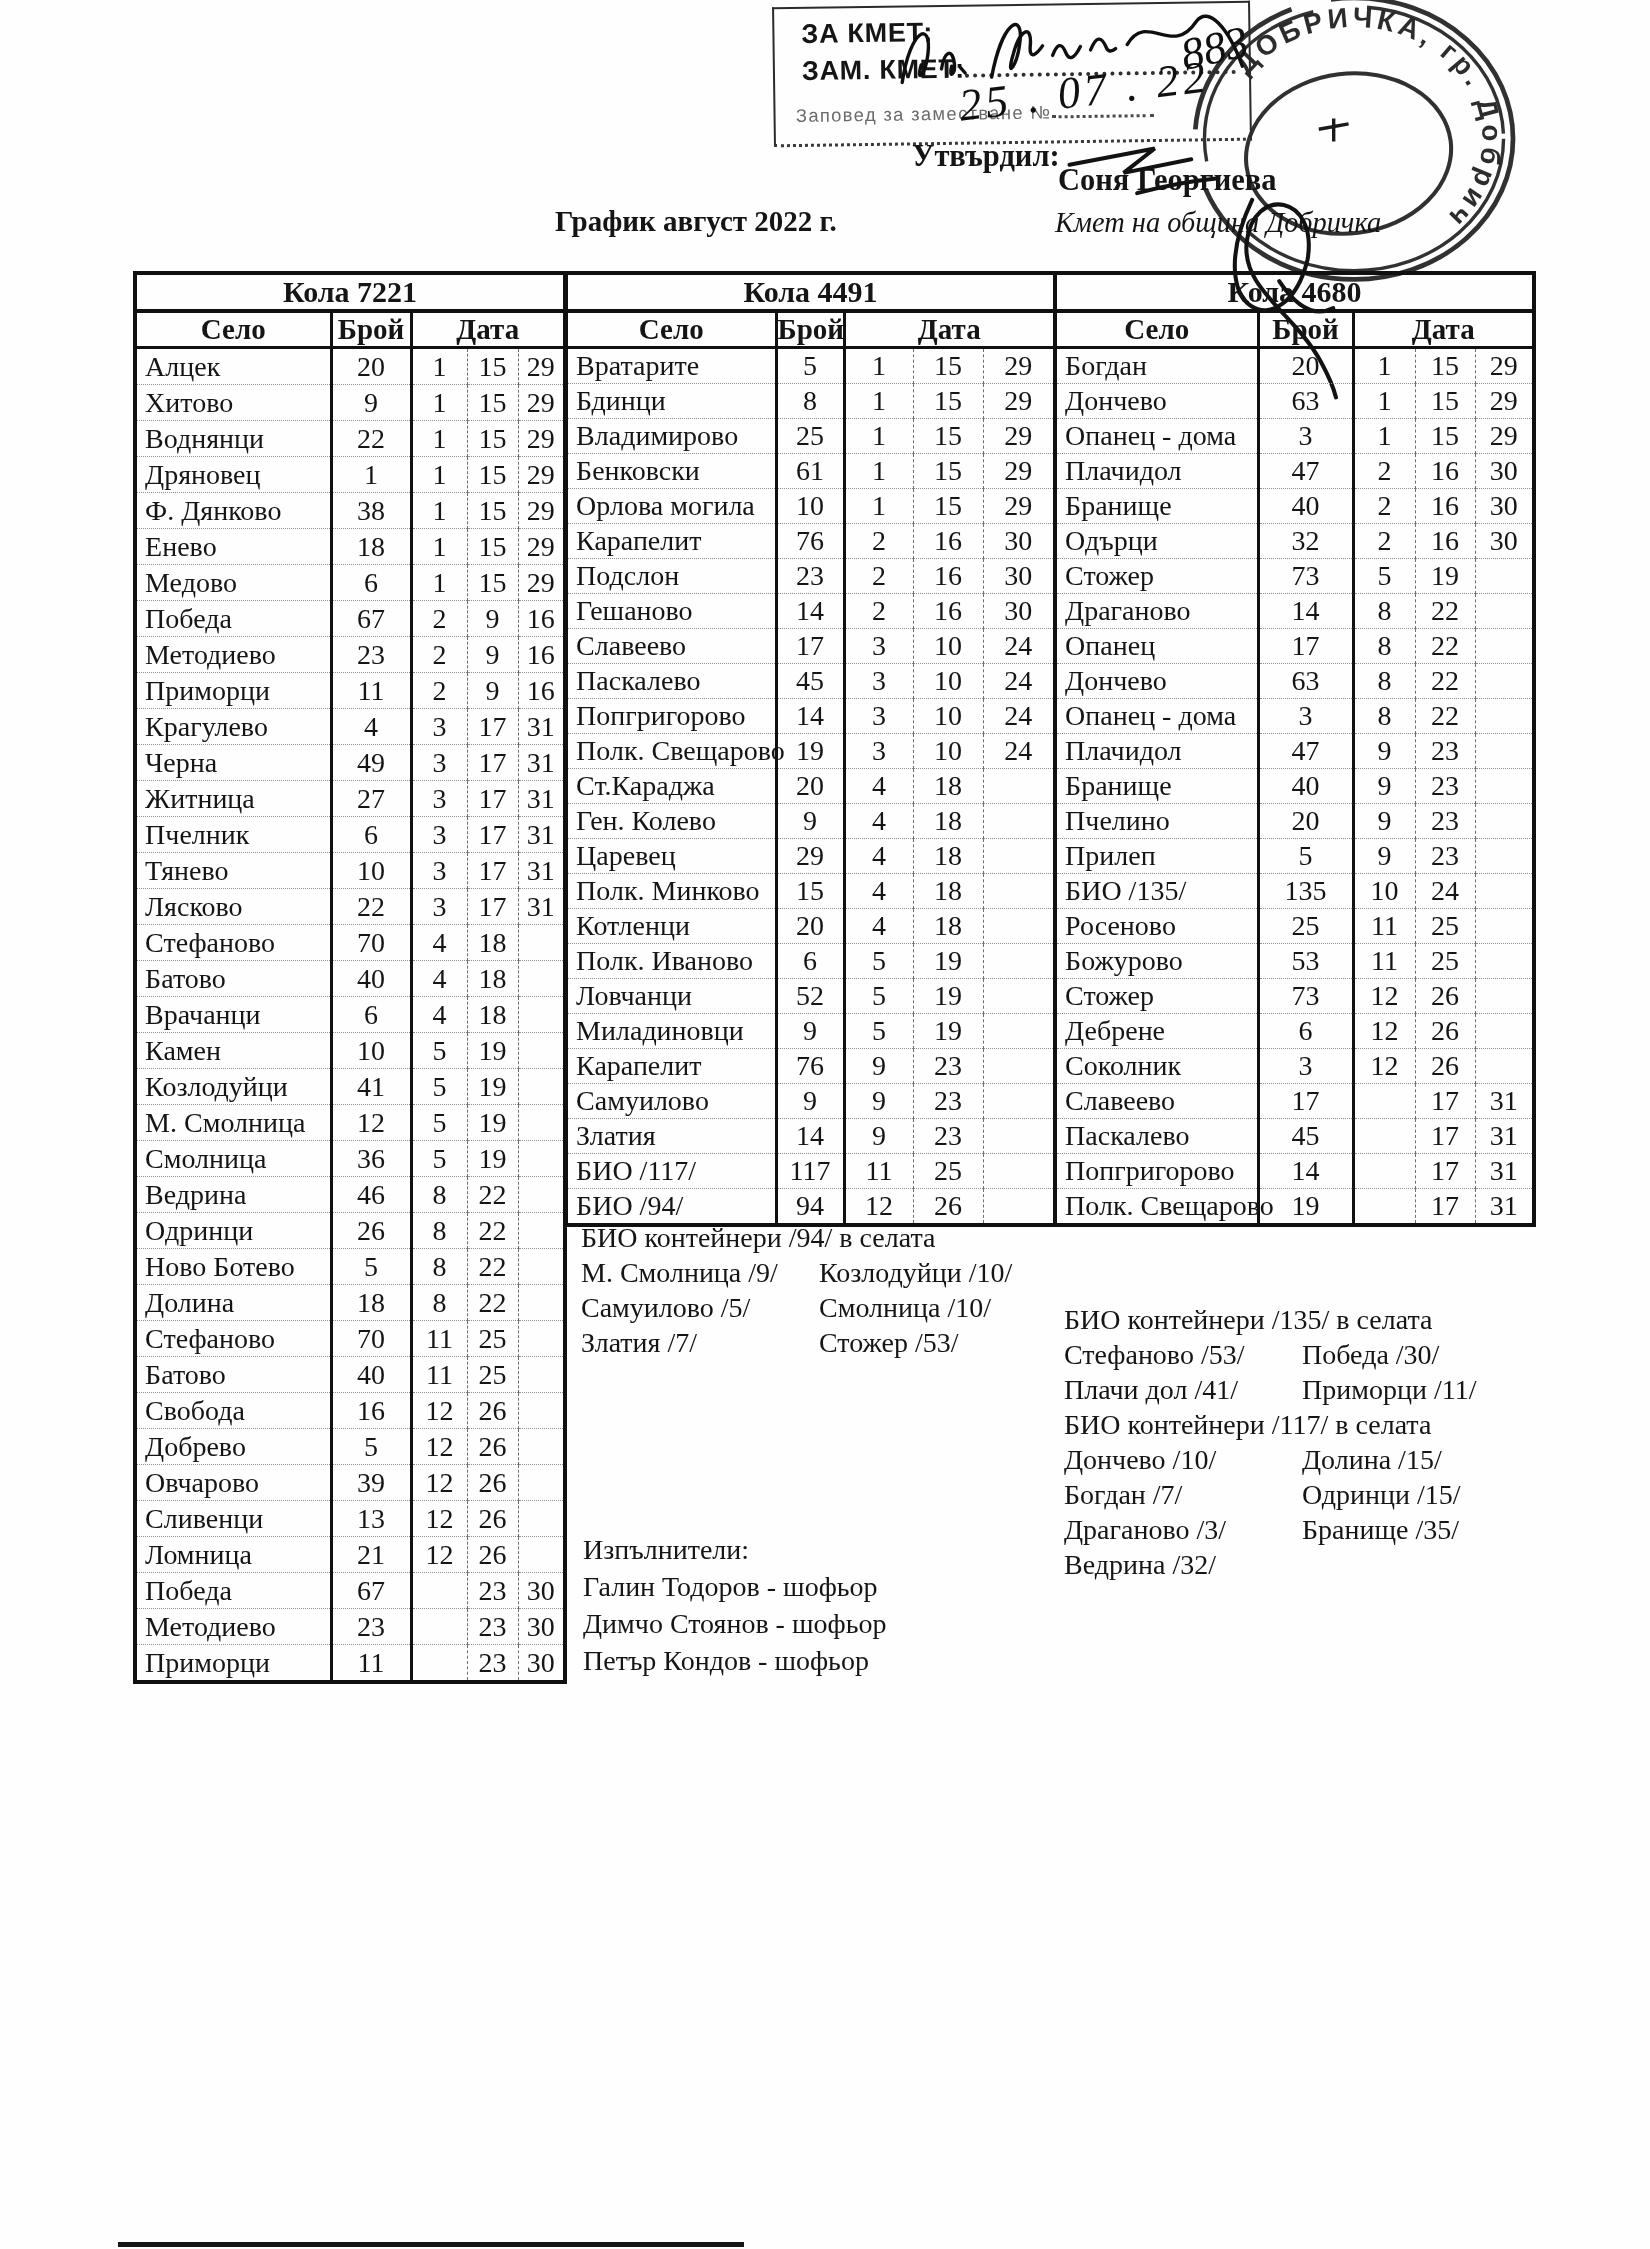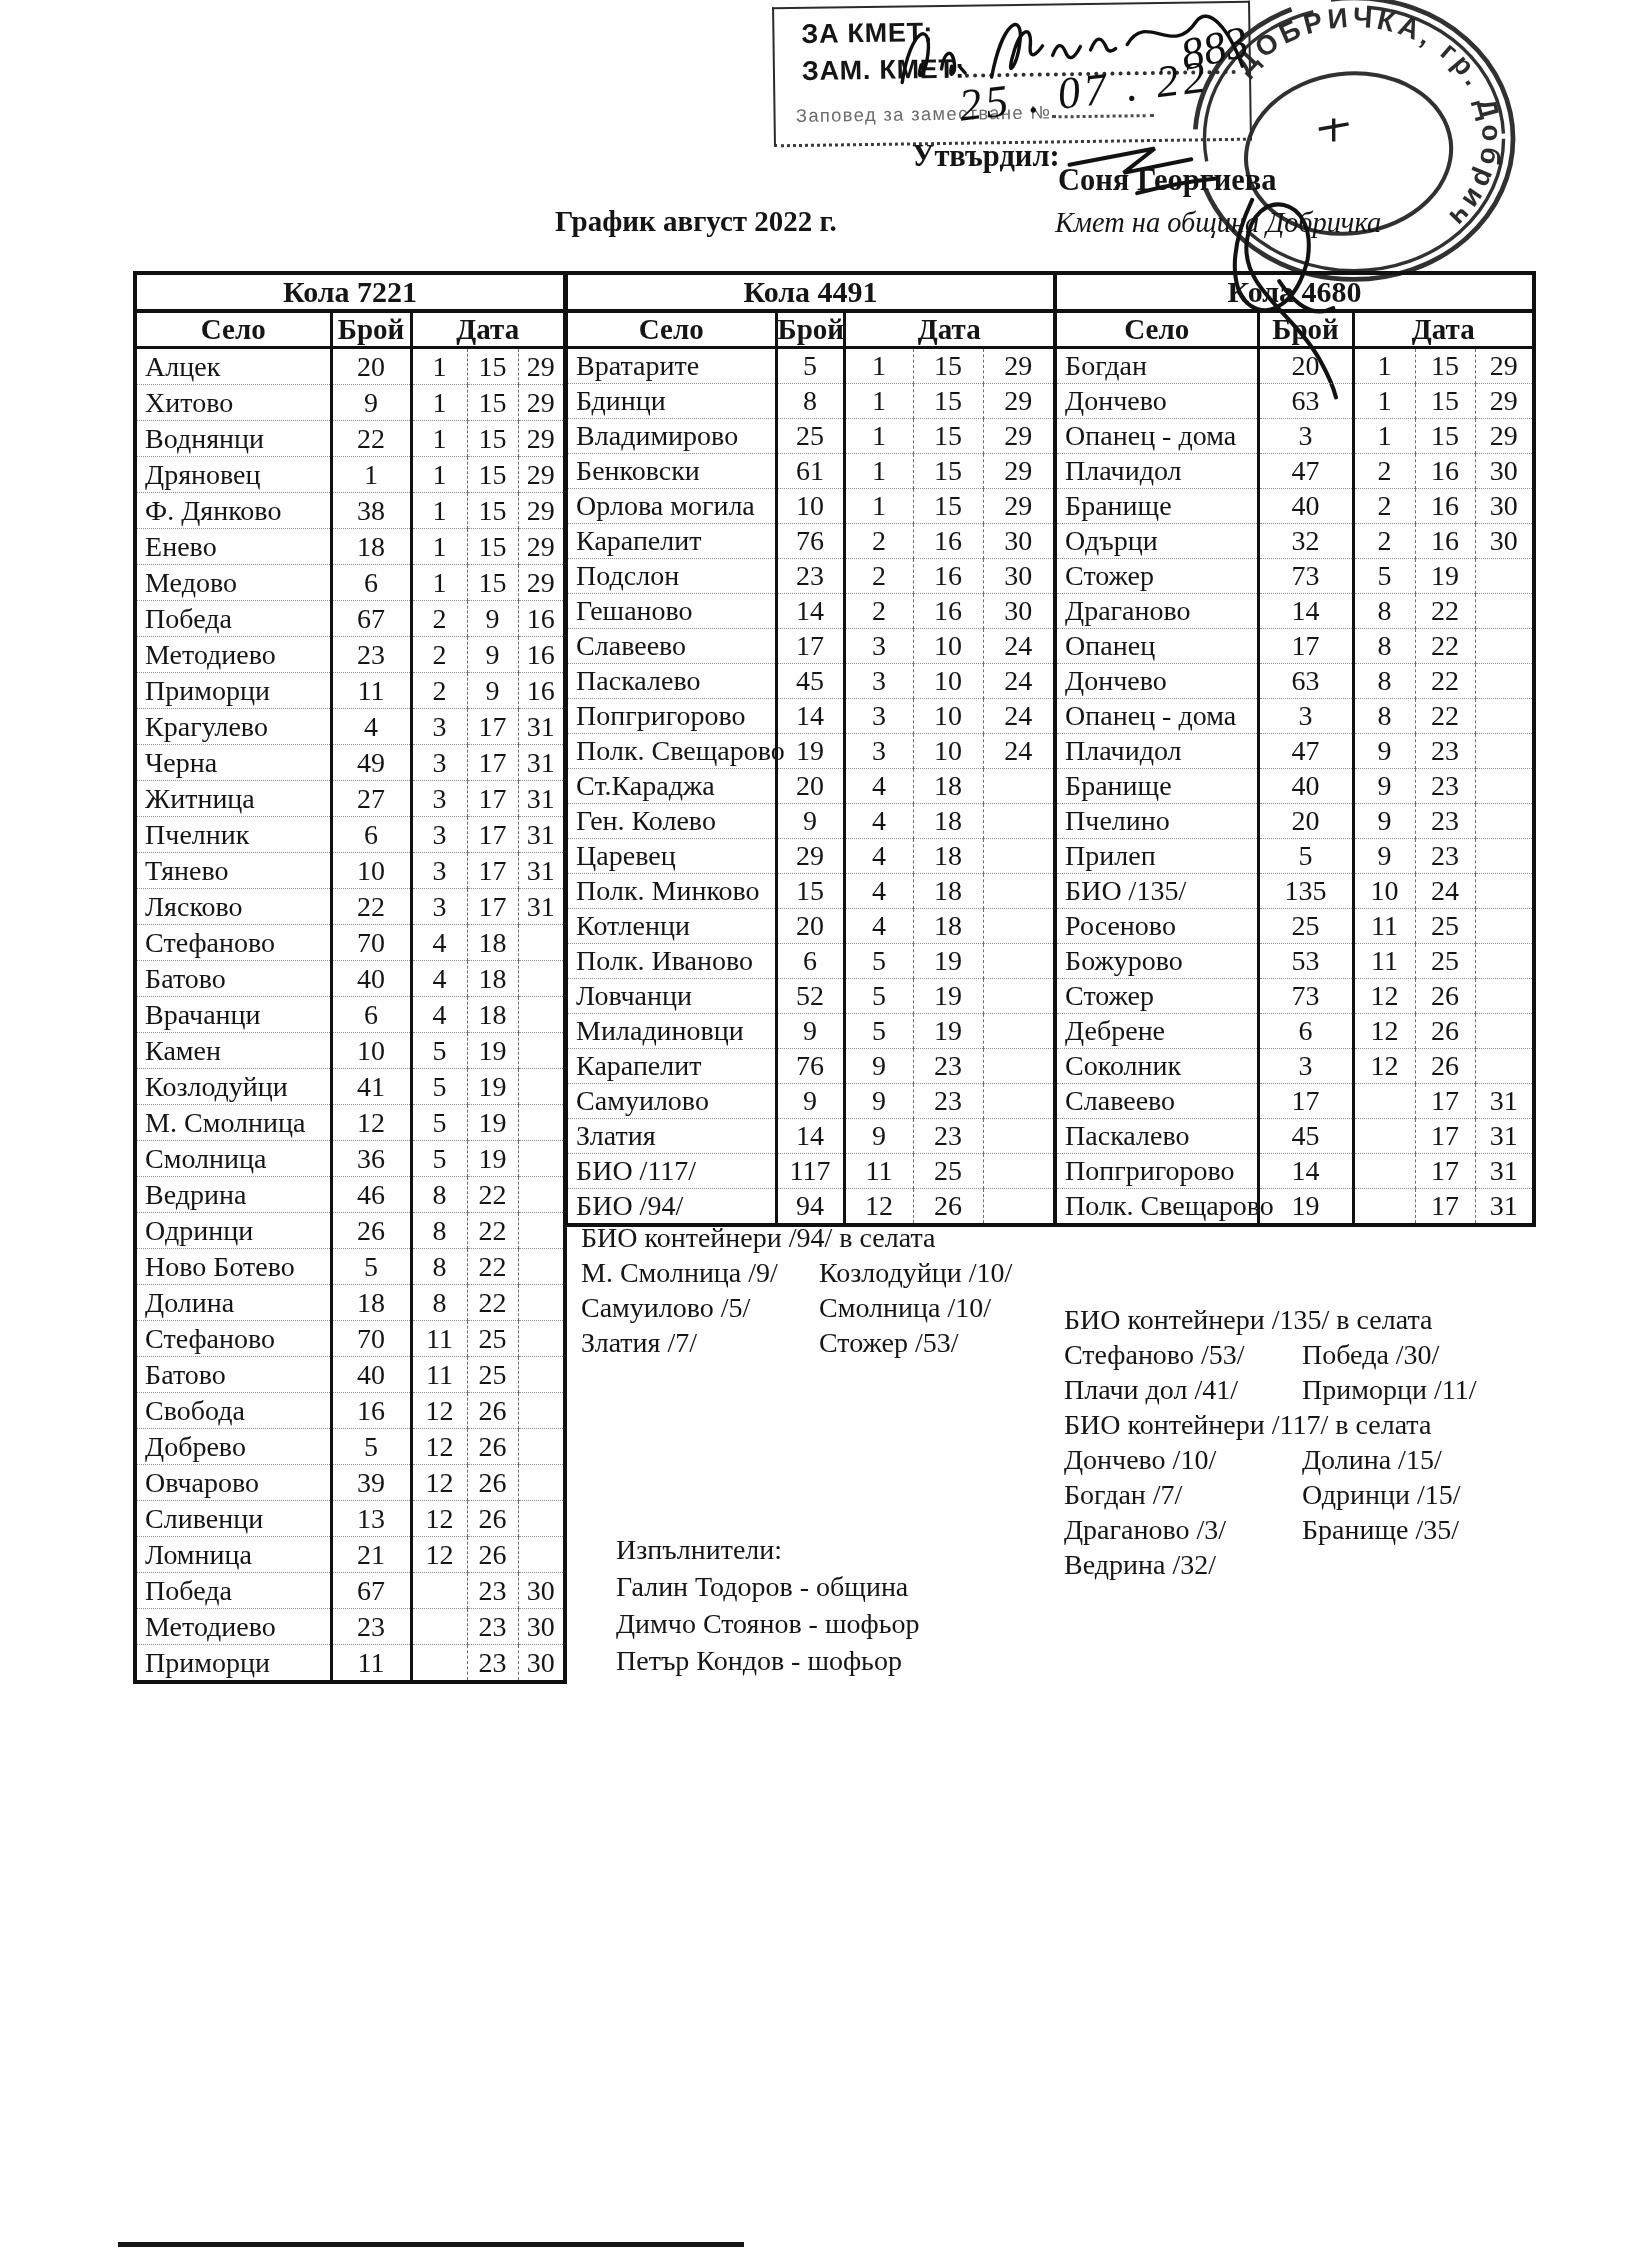--- a/index.html
+++ b/index.html
@@ -43,21 +43,21 @@
   .grid td.c{text-align:center;border-right:3.4px solid #101010;}
   .grid td.d1,.grid td.d2{border-right:1.4px dashed #6f6f6f;}
   .grid td.d1,.grid td.d2,.grid td.d3{text-align:center;}
   
   .note{position:absolute;font-size:28px;}
   .note-heading{height:35px;line-height:35px;white-space:nowrap;}
   .note-row{height:35px;line-height:35px;white-space:nowrap;}
   .note .col-a{display:inline-block;width:238px;}
   #notes-left{left:581px;top:1220px;width:474px;}
   #notes-right{left:1064px;top:1259px;width:528px;margin-top:43px;}
-  #executors{position:absolute;left:583px;top:1531px;font-size:28px;margin-left:33px;}
+  #executors{position:absolute;left:583px;top:1531px;font-size:28px;}
   #executors div{height:37px;line-height:37px;white-space:nowrap;}
   .scan-edge{position:absolute;left:118px;top:2242px;width:626px;height:4.7px;background:#161616;}
 </style>
 </head>
 <body>
 
 <div class="page">
 
   <svg class="round-stamp" width="406" height="359" viewBox="0 0 600 530">
     <g fill="none" stroke="#1b1b1b" opacity="0.9">
@@ -801,21 +801,21 @@
         <div class="note-row"><span class="col-a">Дончево /10/</span><span>Долина /15/</span></div>
         <div class="note-row"><span class="col-a">Богдан /7/</span><span>Одринци /15/</span></div>
         <div class="note-row"><span class="col-a">Драганово /3/</span><span>Бранище /35/</span></div>
         <div class="note-row"><span class="col-a">Ведрина /32/</span><span></span></div>
       </div>
   </div>
 
   <div id="executors">
     <div>Изпълнители:</div>
     <div id="executor-items">
-        <div>Галин Тодоров - община</div>
+        <div>Галин Тодоров - шофьор</div>
         <div>Димчо Стоянов - шофьор</div>
         <div>Петър Кондов - шофьор</div>
       </div>
   </div>
 
   <div class="scan-edge"></div>
 </div>
 
 
 </body></html>

